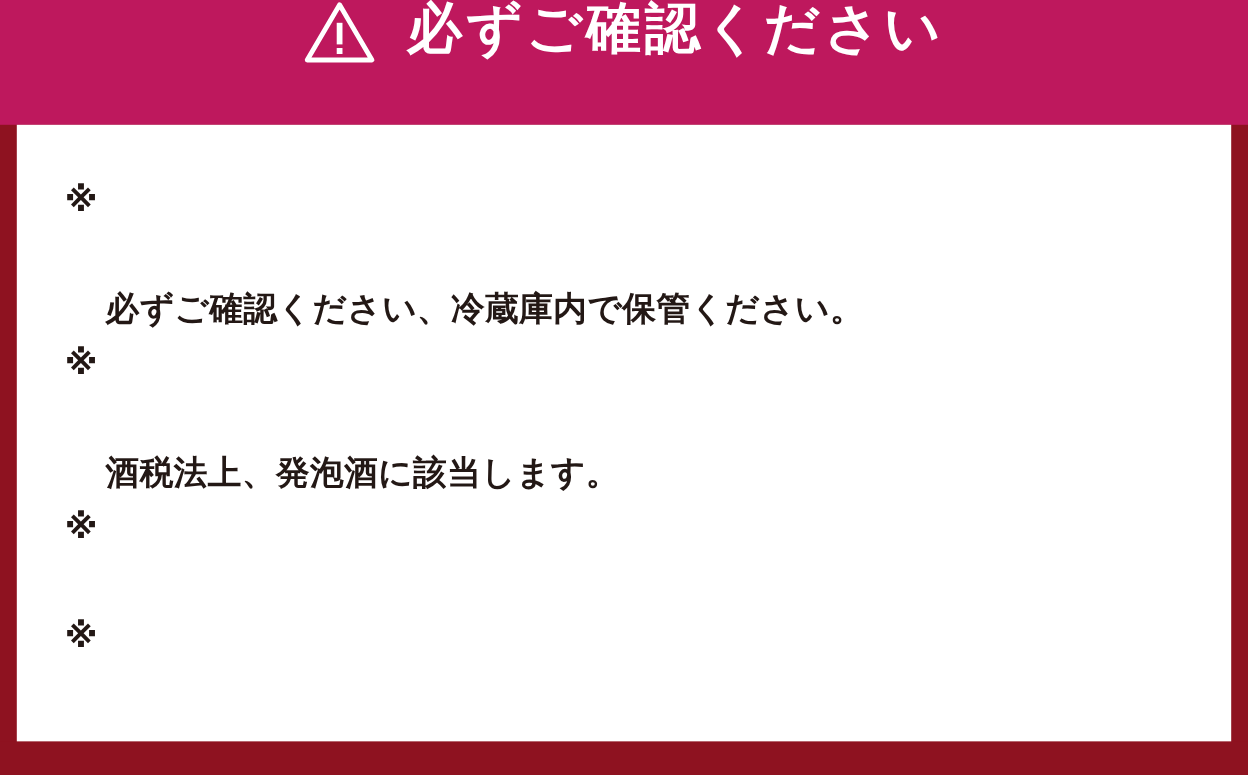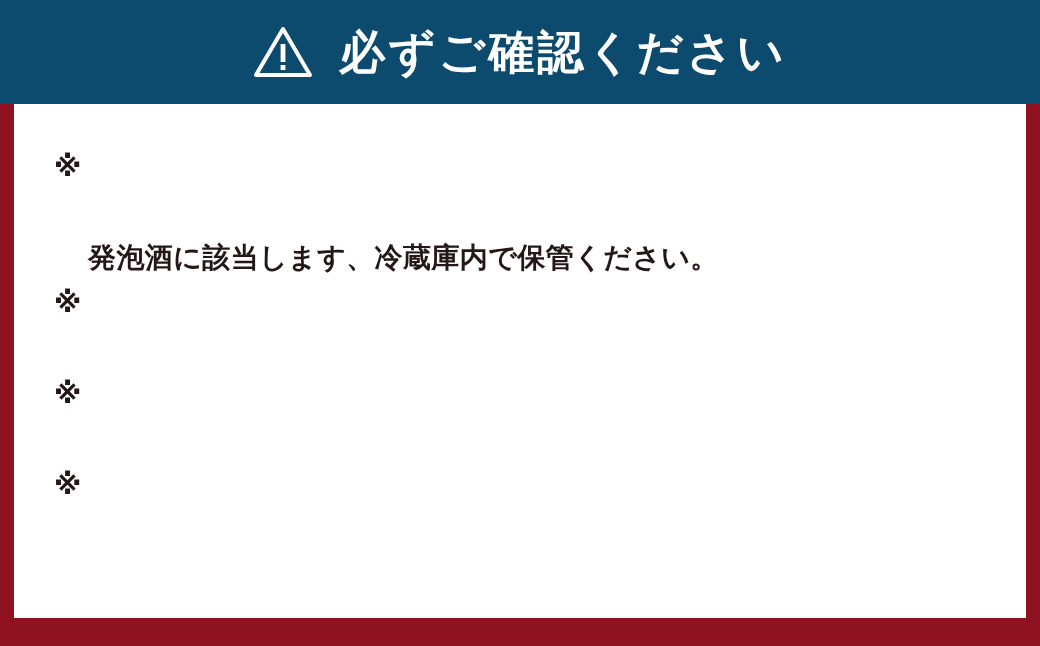--- a/index.html
+++ b/index.html
@@ -20,23 +20,22 @@
     background: #8e1220;
     box-sizing: border-box;
   }
   
   .header {
     position: absolute;
     left: 0;
     top: 0;
     width: 1040px;
     height: 104px;
-    background: #0c4a6e;
+    background: #be185d;
     display: flex;
-    align-items: center;
     justify-content: center;
     gap: 26px;
     box-sizing: border-box;
   }
   .warn-icon {
     width: 60px;
     height: 54px;
     display: block;
     flex: 0 0 auto;
   }
@@ -102,24 +101,25 @@
       <rect x="27.6" y="19" width="4.8" height="18" fill="#ffffff"></rect>
       <rect x="27.6" y="40" width="4.8" height="5" fill="#ffffff"></rect>
     </svg>
     <div class="header-title">必ずご確認ください</div>
   </div>
 
   <div class="panel">
     <ul class="notes">
       <li class="note">
         <span class="mark">※</span>
-        <span>発泡酒に該当します、冷蔵庫内で保管ください。</span>
+        <span>必ずご確認ください、冷蔵庫内で保管ください。</span>
       </li>
       <li class="note">
         <span class="mark">※</span>
+        <span>酒税法上、発泡酒に該当します。</span>
       </li>
       <li class="note">
         <span class="mark">※</span>
       </li>
       <li class="note">
         <span class="mark">※</span>
         
       </li>
 
     </ul>

